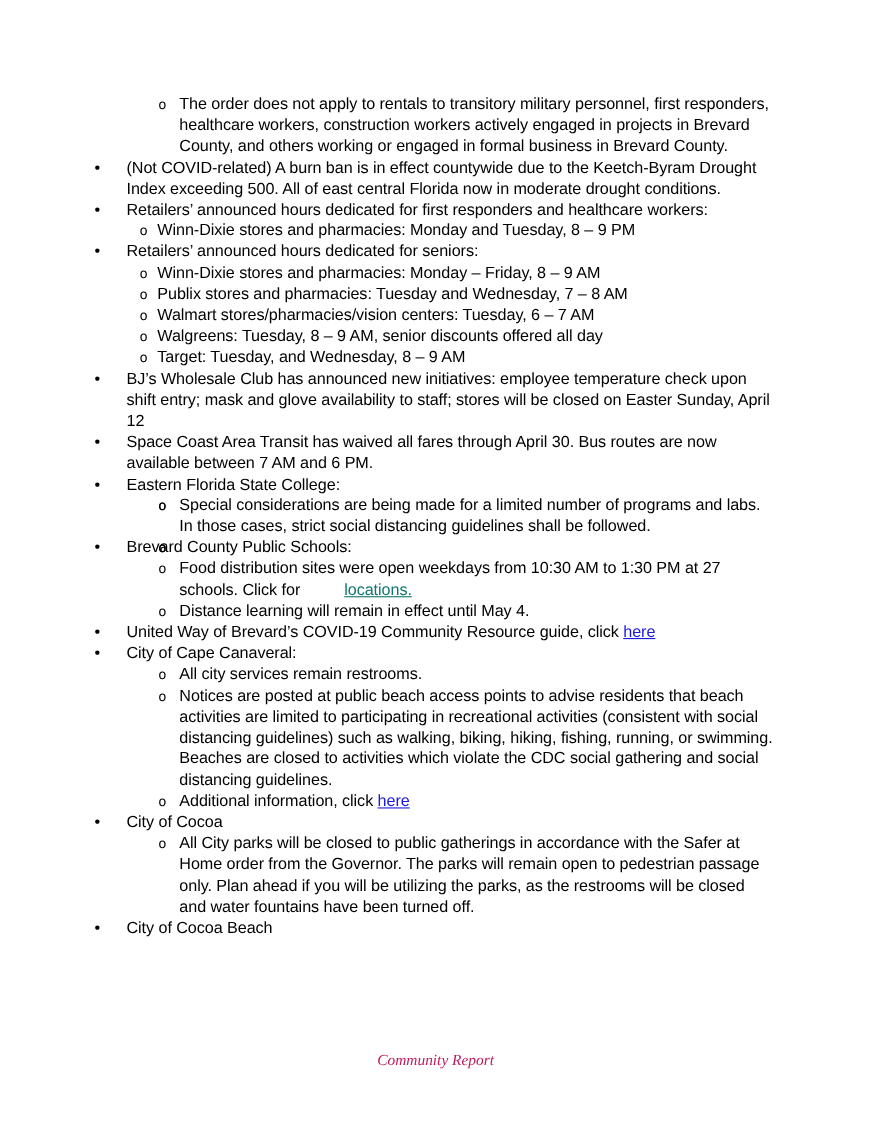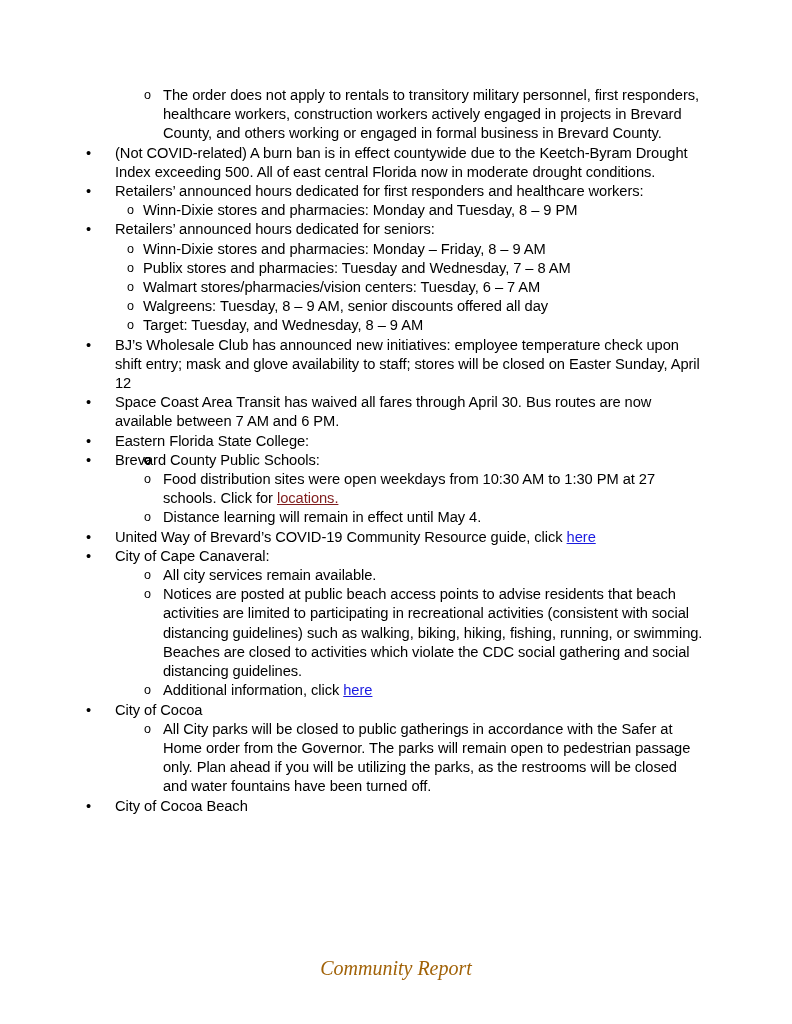--- a/index.html
+++ b/index.html
@@ -83,22 +83,22 @@
     text-decoration: underline;
   }
   .footer {
     position: absolute;
     left: 0;
     top: 957px;
     width: 792px;
     text-align: center;
     font-family: "Liberation Serif", serif;
     font-style: italic;
-    font-size: 20px;
-    color: #a16207;
+    font-size: 14px;
+    color: #be185d;
   }
 </style>
 </head>
 <body>
 
 <div class="page">
 
   <div class="doc-body">
     <ul class="lvl1" id="block-list">
         <li class="b2 deep">
@@ -151,50 +151,51 @@
         </li>
         <li class="b1">
           <span class="mk">•</span>
           <span class="txt"><span>Eastern Florida State College:</span></span>
         </li>
         <li class="b2 deep">
           <span class="mk">o</span>
         </li>
         <li class="b2 deep">
           <span class="mk">o</span>
+          <span class="txt"><span>Special considerations are being made for a limited number of programs and labs. In those cases, strict social distancing guidelines shall be followed.</span></span>
         </li>
         <li class="b2 deep">
           <span class="mk">o</span>
         </li>
         <li class="b2 deep">
           <span class="mk">o</span>
         </li>
         <li class="b1">
           <span class="mk">•</span>
           <span class="txt"><span>Brevard County Public Schools:</span></span>
         </li>
         <li class="b2 deep">
           <span class="mk">o</span>
-          <span class="txt"><span>Food distribution sites were open weekdays from 10:30 AM to 1:30 PM at 27 schools. Click for </span><a class="link" href="#" style="color: #7f1d1d;">locations.</a></span>
+          <span class="txt"><span>Food distribution sites were open weekdays from 10:30 AM to 1:30 PM at 27 schools. Click for </span><a class="link" href="#" style="color: #0f766e; margin-left: 36px;">locations.</a></span>
         </li>
         <li class="b2 deep">
           <span class="mk">o</span>
           <span class="txt"><span>Distance learning will remain in effect until May 4.</span></span>
         </li>
         <li class="b1">
           <span class="mk">•</span>
           <span class="txt"><span>United Way of Brevard’s COVID-19 Community Resource guide, click </span><a class="link" href="#" style="color: rgb(26, 26, 224);">here</a></span>
         </li>
         <li class="b1">
           <span class="mk">•</span>
           <span class="txt"><span>City of Cape Canaveral:</span></span>
         </li>
         <li class="b2 deep">
           <span class="mk">o</span>
-          <span class="txt"><span>All city services remain available.</span></span>
+          <span class="txt"><span>All city services remain restrooms.</span></span>
         </li>
         <li class="b2 deep">
           <span class="mk">o</span>
           <span class="txt"><span>Notices are posted at public beach access points to advise residents that beach activities are limited to participating in recreational activities (consistent with social distancing guidelines) such as walking, biking, hiking, fishing, running, or swimming. Beaches are closed to activities which violate the CDC social gathering and social distancing guidelines.</span></span>
         </li>
         <li class="b2 deep">
           <span class="mk">o</span>
           <span class="txt"><span>Additional information, click </span><a class="link" href="#" style="color: rgb(26, 26, 224);">here</a></span>
         </li>
         <li class="b1">

